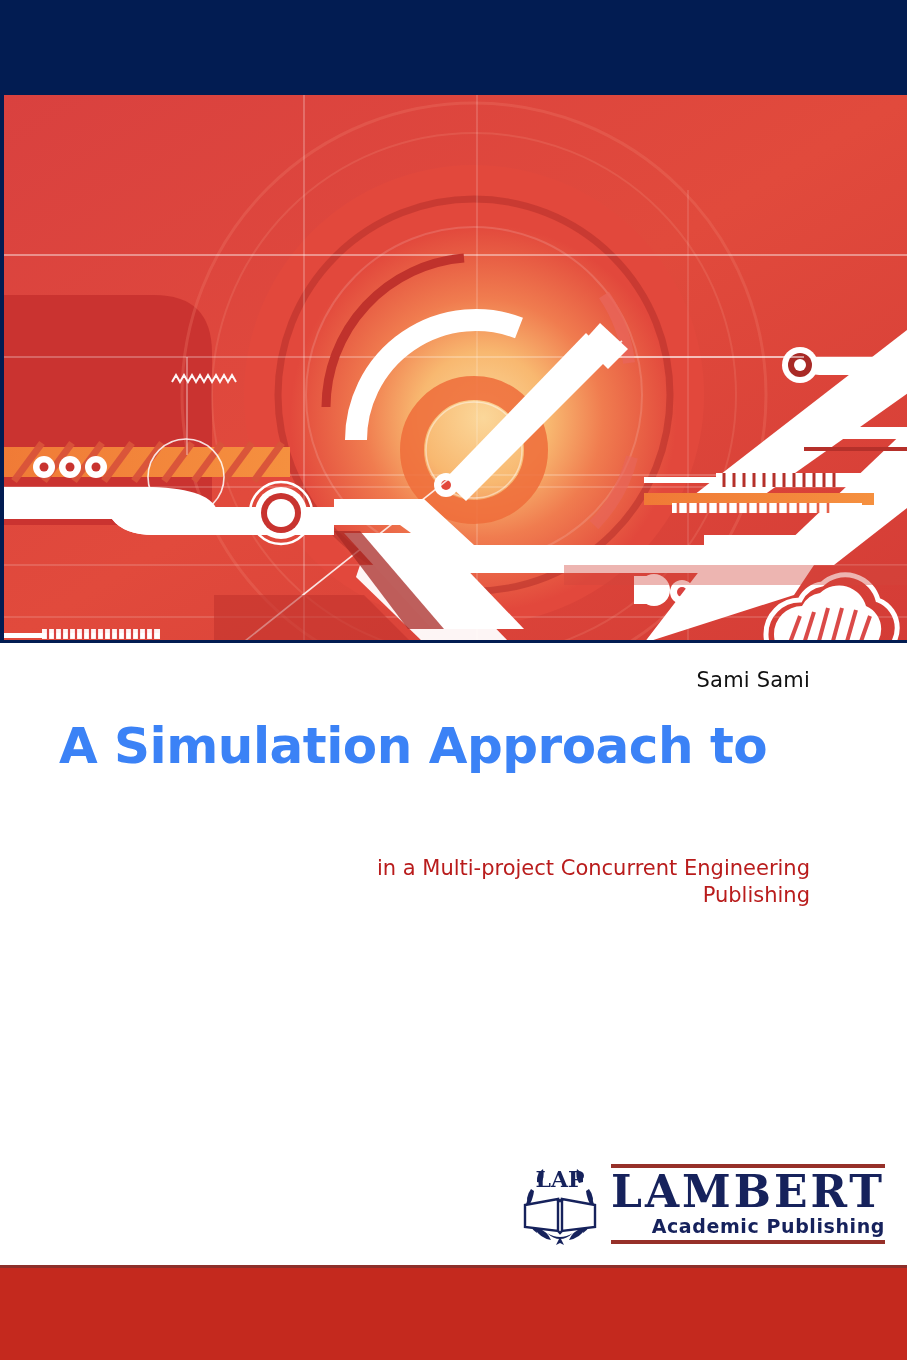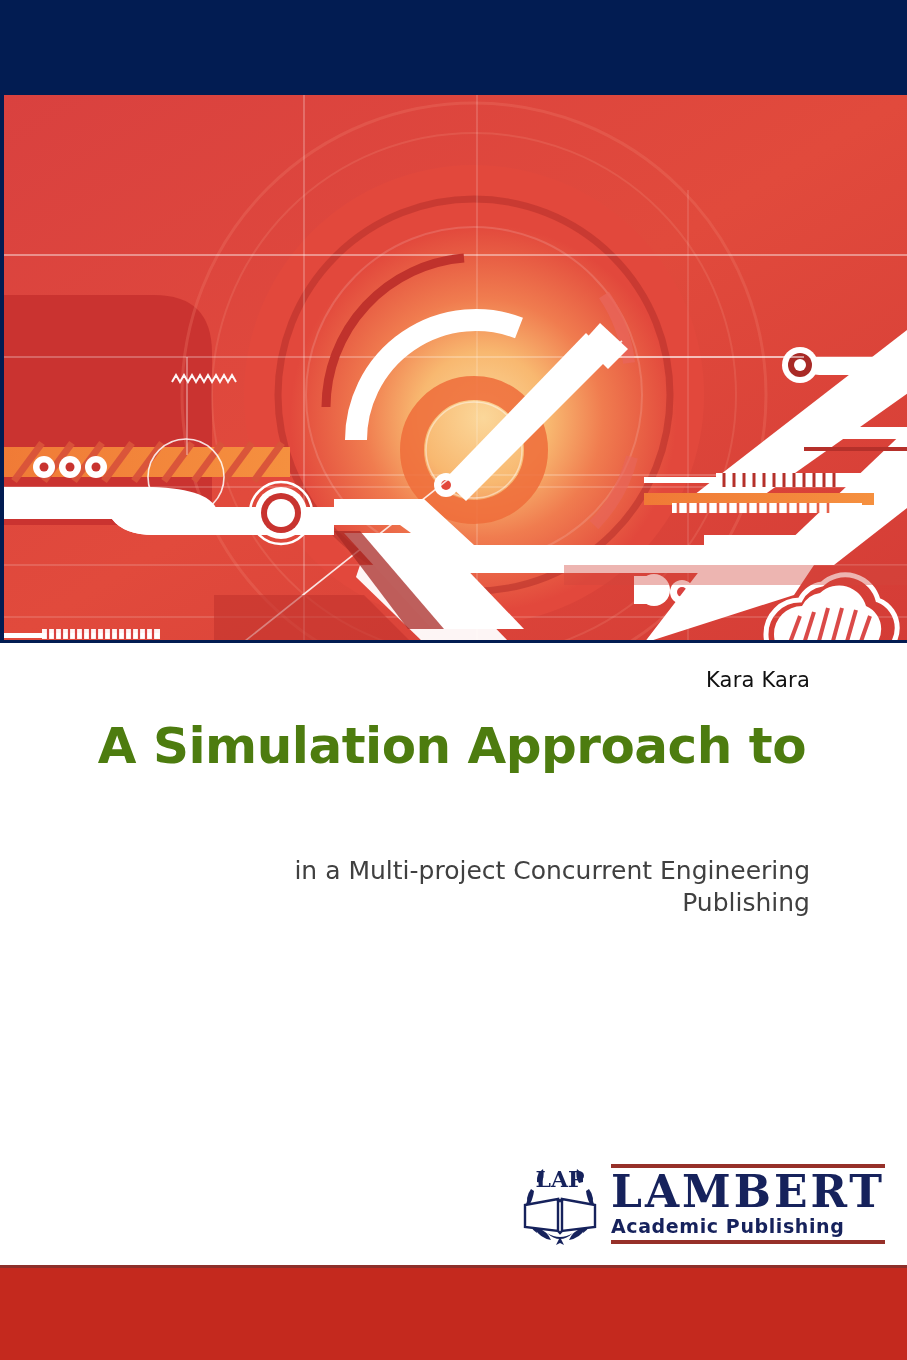--- a/index.html
+++ b/index.html
@@ -47,42 +47,41 @@
     font-size: 21px;
     color: #111111;
     letter-spacing: 0.2px;
     text-align: right;
     font-family: "DejaVu Sans", "Liberation Sans", sans-serif;
   }
 
   
   .title {
     position: absolute;
-    right: 101px;
+    right: 88px;
     top: 718px;
     width: 760px;
-    text-align: right;
     font-size: 50px;
     line-height: 1.12;
     font-weight: bold;
-    color: #4d7c0f;
+    color: #3b82f6;
     letter-spacing: -0.5px;
   }
   .title-line { display: block; white-space: nowrap; }
 
   
   .subtitle {
     position: absolute;
     right: 97px;
     top: 855px;
     width: 760px;
     text-align: right;
-    font-size: 25px;
+    font-size: 21px;
     line-height: 1.28;
-    color: #404040;
+    color: #b91c1c;
   }
   .subtitle-line { display: block; }
 
   
   .publisher-logo {
     position: absolute;
     left: 517px;
     top: 1158px;
     width: 305px;
     height: 92px;
@@ -119,21 +118,21 @@
     text-align: center;
     white-space: nowrap;
   }
   .academic-text {
     font-family: "DejaVu Sans", "Liberation Sans", sans-serif;
     font-weight: bold;
     font-size: 19px;
     color: #16225c;
     letter-spacing: 0.6px;
     line-height: 1.1;
-    text-align: left;
+    text-align: right;
     white-space: nowrap;
     margin-top: 1px;
   }
 
   
   .bottom-bar {
     position: absolute;
     left: 0;
     top: 1265px;
     width: 907px;
@@ -369,21 +368,21 @@
         </g>
       </g>
 
       <path d="M 210 500 L 360 500 L 408 548 L 210 548 Z" fill="#c0322c" opacity="0.55"></path>
       <path d="M 560 470 L 907 470 L 907 490 L 560 490 Z" fill="#d2473c" opacity="0.4"></path>
       <line x1="0" y1="548" x2="907" y2="548" stroke="#b5302a" stroke-width="3"></line>
     </g>
   </svg>
 </div>
 
-<div class="author">Kara Kara</div>
+<div class="author">Sami Sami</div>
 
 <div class="title">
   <span class="title-line">A Simulation Approach to</span>
 </div>
 
 <div class="subtitle">
   <span class="subtitle-line">in a Multi-project Concurrent Engineering</span>
   <span class="subtitle-line">Publishing</span>
 </div>
 

